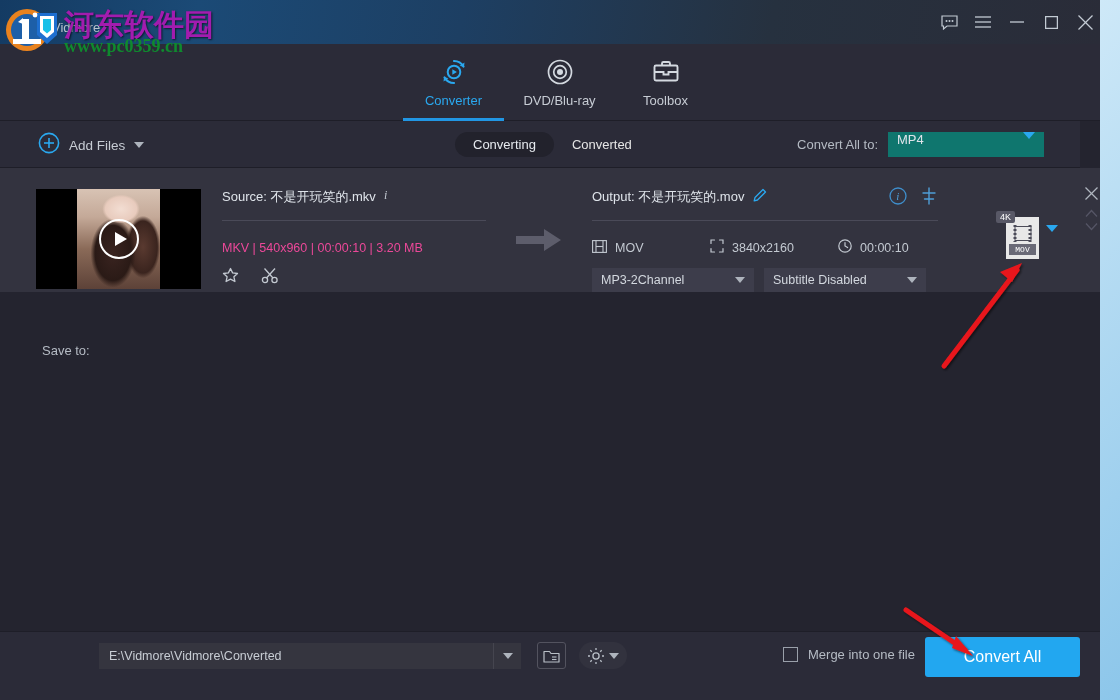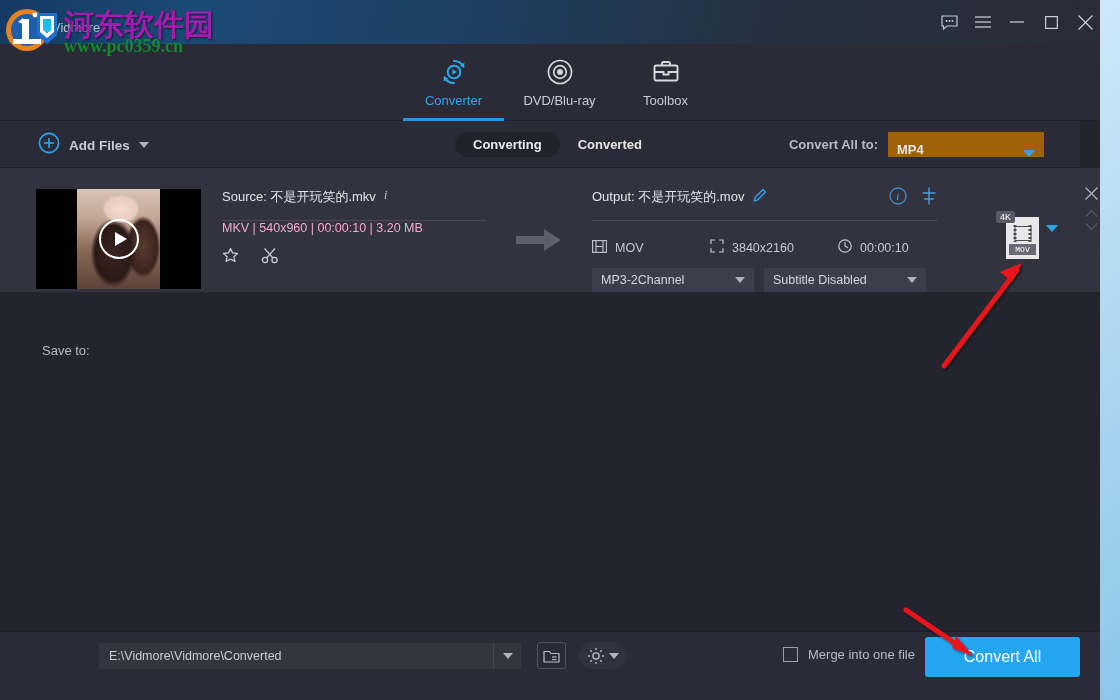--- a/index.html
+++ b/index.html
@@ -55,21 +55,21 @@
     position:absolute; bottom:0; left:2px; width:101px; height:3px;
     background:#2196e3;
   }
   #tab-converter { left:401px; }
   #tab-dvd       { left:507px; }
   #tab-toolbox   { left:613px; }
 
   
   #toolbar {
     position:absolute; left:0; top:121px; width:1080px; height:47px;
-    background:#2b2b38; border-bottom:1px solid #1e1e28;font-weight:bold;
+    background:#2b2b38; border-bottom:1px solid #1e1e28;
   }
   #add-files {
     position:absolute; left:38px; top:11px;
     display:flex; align-items:center; gap:9px;
   }
   #add-files-label { font-size:13.5px; color:#c7ccd4; }
   .caret { width:0;height:0;border-left:5px solid transparent;border-right:5px solid transparent; }
   .caret-gray { border-top:6px solid #aeb4bd; }
   .caret-blue { border-top:7px solid #2aa8ef; border-left-width:6px; border-right-width:6px; }
 
@@ -79,22 +79,22 @@
     display:flex; align-items:center; font-size:13px; color:#e5e5e5;
   }
   .seg.active { background:#22222c; color:#e6eaef; }
 
   #convert-all-to {
     position:absolute; right:36px; top:11px;
     display:flex; align-items:center; gap:10px;
   }
   #convert-all-label { font-size:13px; color:#b5bbc4; }
   #format-select {
-    width:156px; height:25px; background:#a16207; border:none;
-    display:flex; align-items:flex-end; padding:0 9px; position:relative;
+    width:156px; height:25px; background:#0f766e; border:none;
+    display:flex; align-items:flex-start; padding:0 9px; position:relative;
   }
   #format-value { font-size:13px; color:#dfe4ea; }
   #format-select .caret { position:absolute; right:9px; }
 
   
   #file-card {
     position:absolute; left:0; top:168px; width:1100px; height:124px;
     background:#33333f;
   }
   #thumb {
@@ -117,21 +117,21 @@
   #thumb-play .tri {
     width:0;height:0;border-left:12px solid #fff;
     border-top:7.5px solid transparent;border-bottom:7.5px solid transparent;
     margin-left:4px;
   }
 
   
   #source-col { position:absolute; left:222px; top:188px; width:264px; }
   #source-title { display:flex; gap:8px; font-size:13px; color:#dfe4ea; }
   #source-divider { margin-top:14px; height:1px; background:#4a4a58; }
-  #source-meta { font-size:12.5px; color:#f9a8d4; }
+  #source-meta { margin-top:20px; font-size:12.5px; color:#ec4899; }
   #source-actions { margin-top:12px; display:flex; gap:22px; }
 
   #flow-arrow { position:absolute; left:516px; top:228px; }
 
   
   #output-col { position:absolute; left:592px; top:188px; width:346px; }
   #output-title { display:flex; align-items:center; gap:8px; font-size:13px; color:#dfe4ea; position:relative; }
   #output-icons { position:absolute; right:0; top:-1px; display:flex; gap:13px; align-items:center; }
   #output-divider { margin-top:14px; height:1px; background:#4a4a58; }
   #output-meta { margin-top:18px; display:flex; align-items:center; font-size:12.5px; color:#c3c9d1; }

